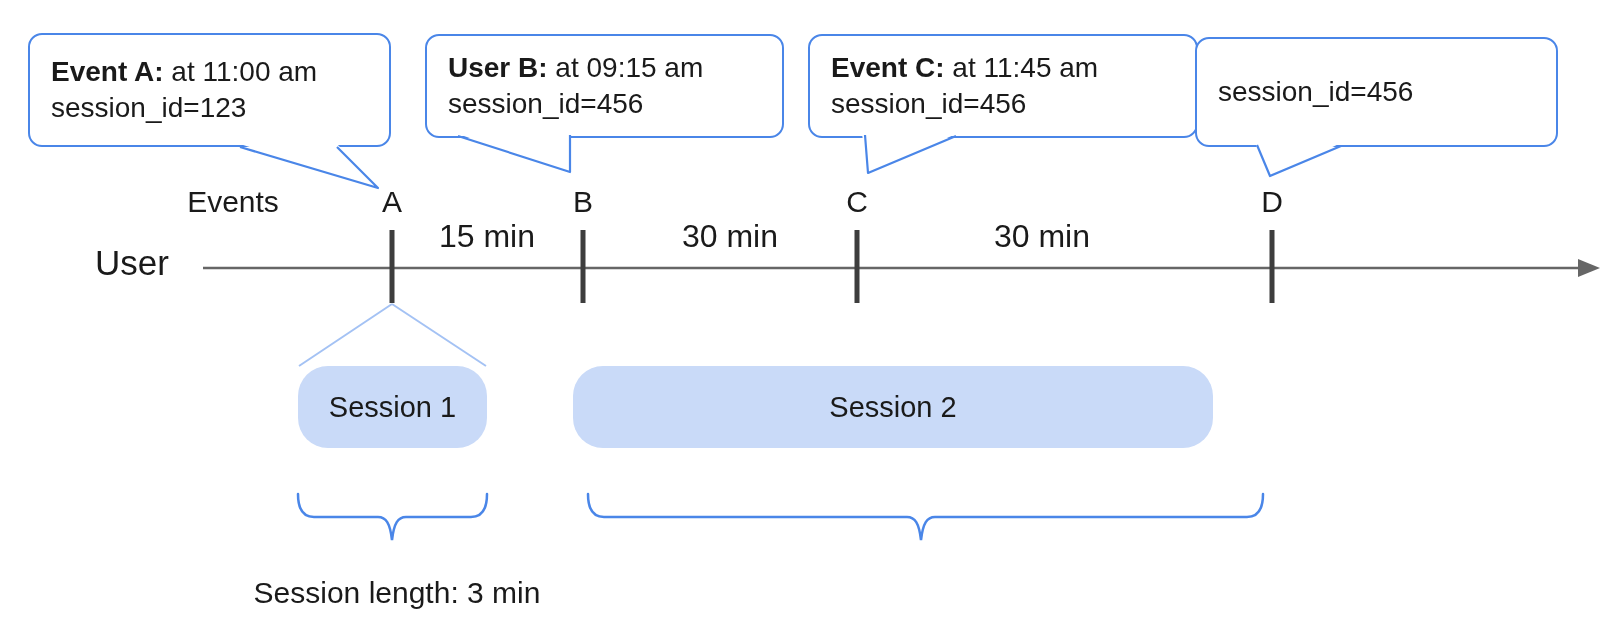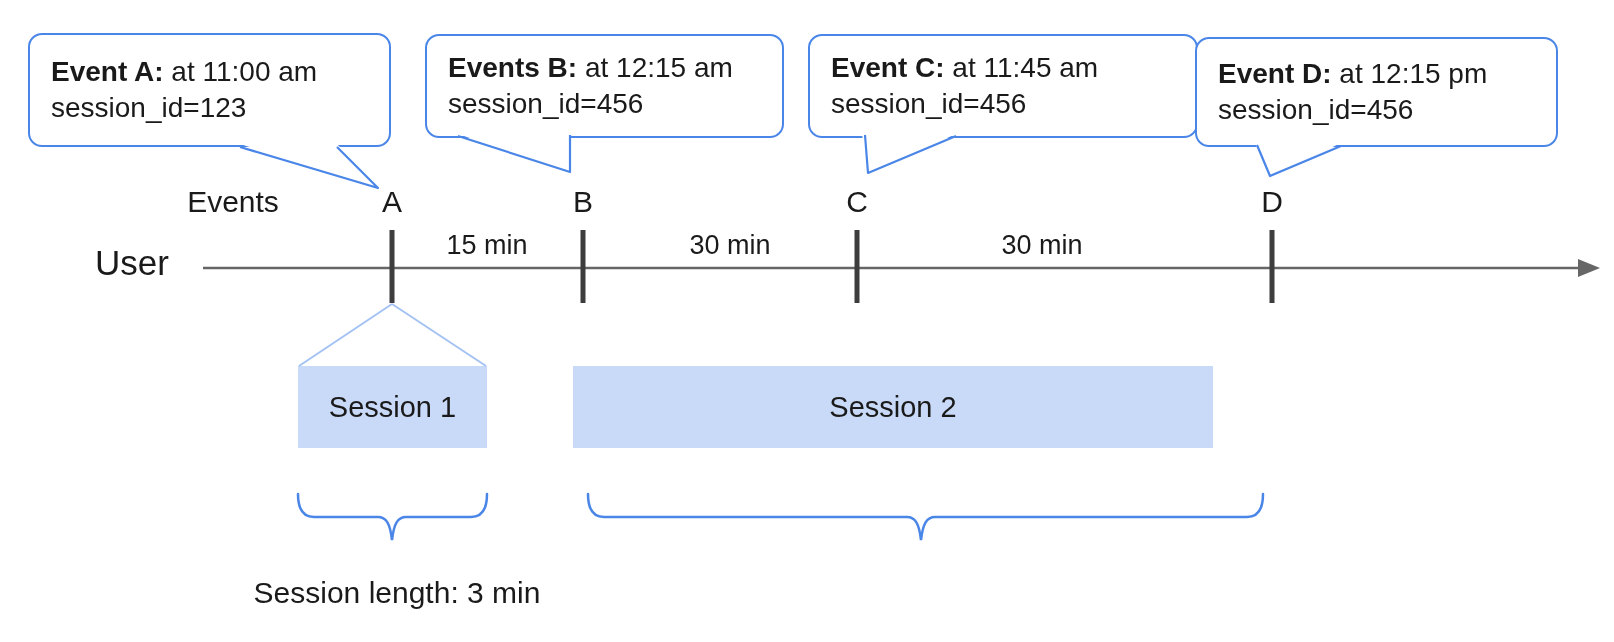--- a/index.html
+++ b/index.html
@@ -20,51 +20,51 @@
     background:#ffffff;
     display:flex;flex-direction:column;justify-content:center;
     padding-left:21px;padding-right:16px;
     font-size:28px;line-height:36px;white-space:nowrap;
   }
   .bubble b{font-weight:700;}
   .label{position:absolute;z-index:1;white-space:nowrap;}
   .center{transform:translateX(-50%);text-align:right;}
   .events-label,.letter{font-size:30px;top:185px;}
   .user-label{font-size:35px;left:95px;top:243px;}
-  .interval{font-size:27px;top:230px;}
+  .interval{font-size:32px;top:218px;}
   .session{
     position:absolute;z-index:1;top:366px;height:82px;
     background:var(--fill,#c9daf8);
     display:flex;align-items:center;justify-content:center;
     font-size:29px;
+    border-radius:30px;
   }
   .length-label{font-size:30px;top:576px;}
 </style>
 </head>
 <body>
 
 <div class="canvas">
 
   <div class="bubble" style="left:28px;top:33px;width:363px;height:114px">
     <div><b>Event A:</b><span> at 11:00 am</span></div>
     <div>session_id=123</div>
   </div>
 
   <div class="bubble" style="left:425px;top:34px;width:359px;height:104px">
-    <div><b>Events B:</b><span> at 12:15 am</span></div>
+    <div><b>User B:</b><span> at 09:15 am</span></div>
     <div>session_id=456</div>
   </div>
 
   <div class="bubble" style="left:808px;top:34px;width:390px;height:104px">
     <div><b>Event C:</b><span> at 11:45 am</span></div>
     <div>session_id=456</div>
   </div>
 
   <div class="bubble" style="left:1195px;top:37px;width:363px;height:110px">
-    <div><b>Event D:</b><span> at 12:15 pm</span></div>
     <div>session_id=456</div>
   </div>
 
   <div class="label events-label center" style="left:233px">Events</div>
   <div class="label letter center" style="left:392px">A</div>
   <div class="label letter center" style="left:583px">B</div>
   <div class="label letter center" style="left:857px">C</div>
   <div class="label letter center" style="left:1272px">D</div>
 
   <div class="label user-label">User</div>

